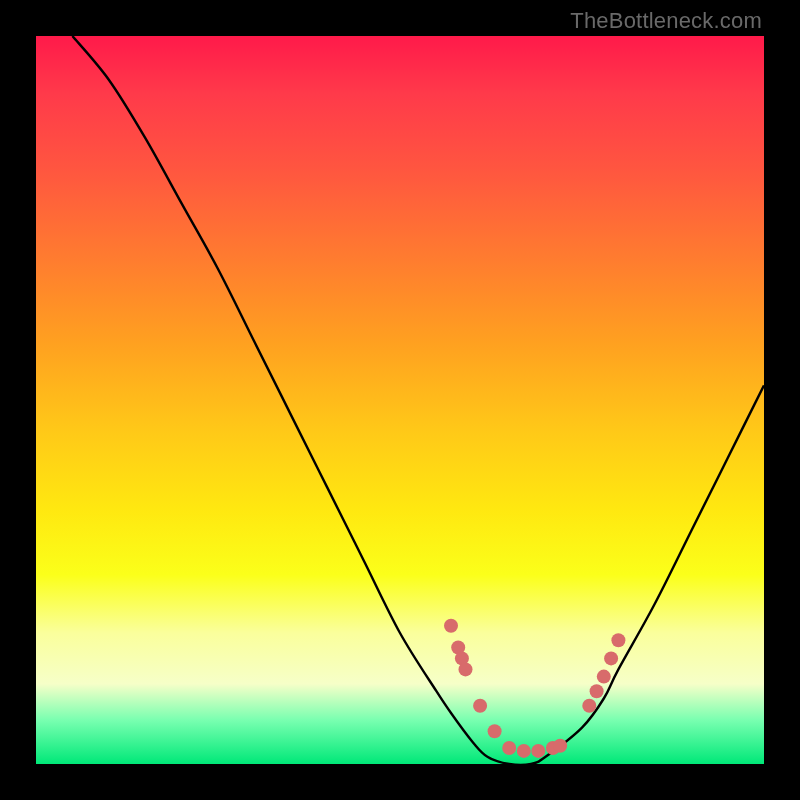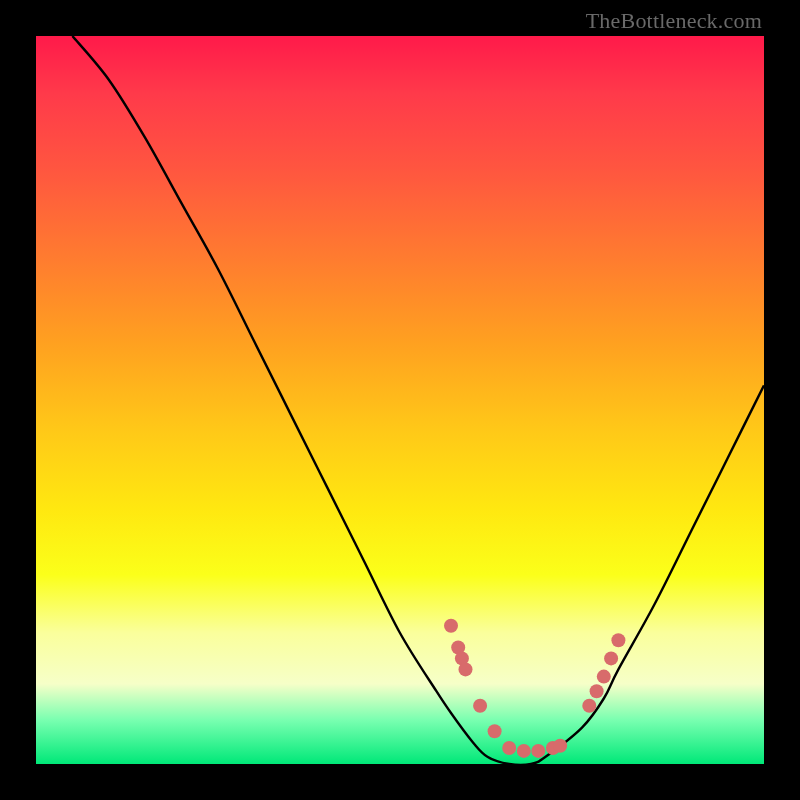--- a/index.html
+++ b/index.html
@@ -39,21 +39,20 @@
     );
   }
   .watermark {
     position: absolute;
     top: 8px;
     right: 38px;
     color: #696969;
     font-size: 22px;
     font-weight: 400;
     letter-spacing: 0.2px;
-    font-family: Liberation Serif, serif;
   }
   svg.curve {
     position: absolute;
     left: 0;
     top: 0;
     width: 728px;
     height: 728px;
   }
 </style>
 </head>

